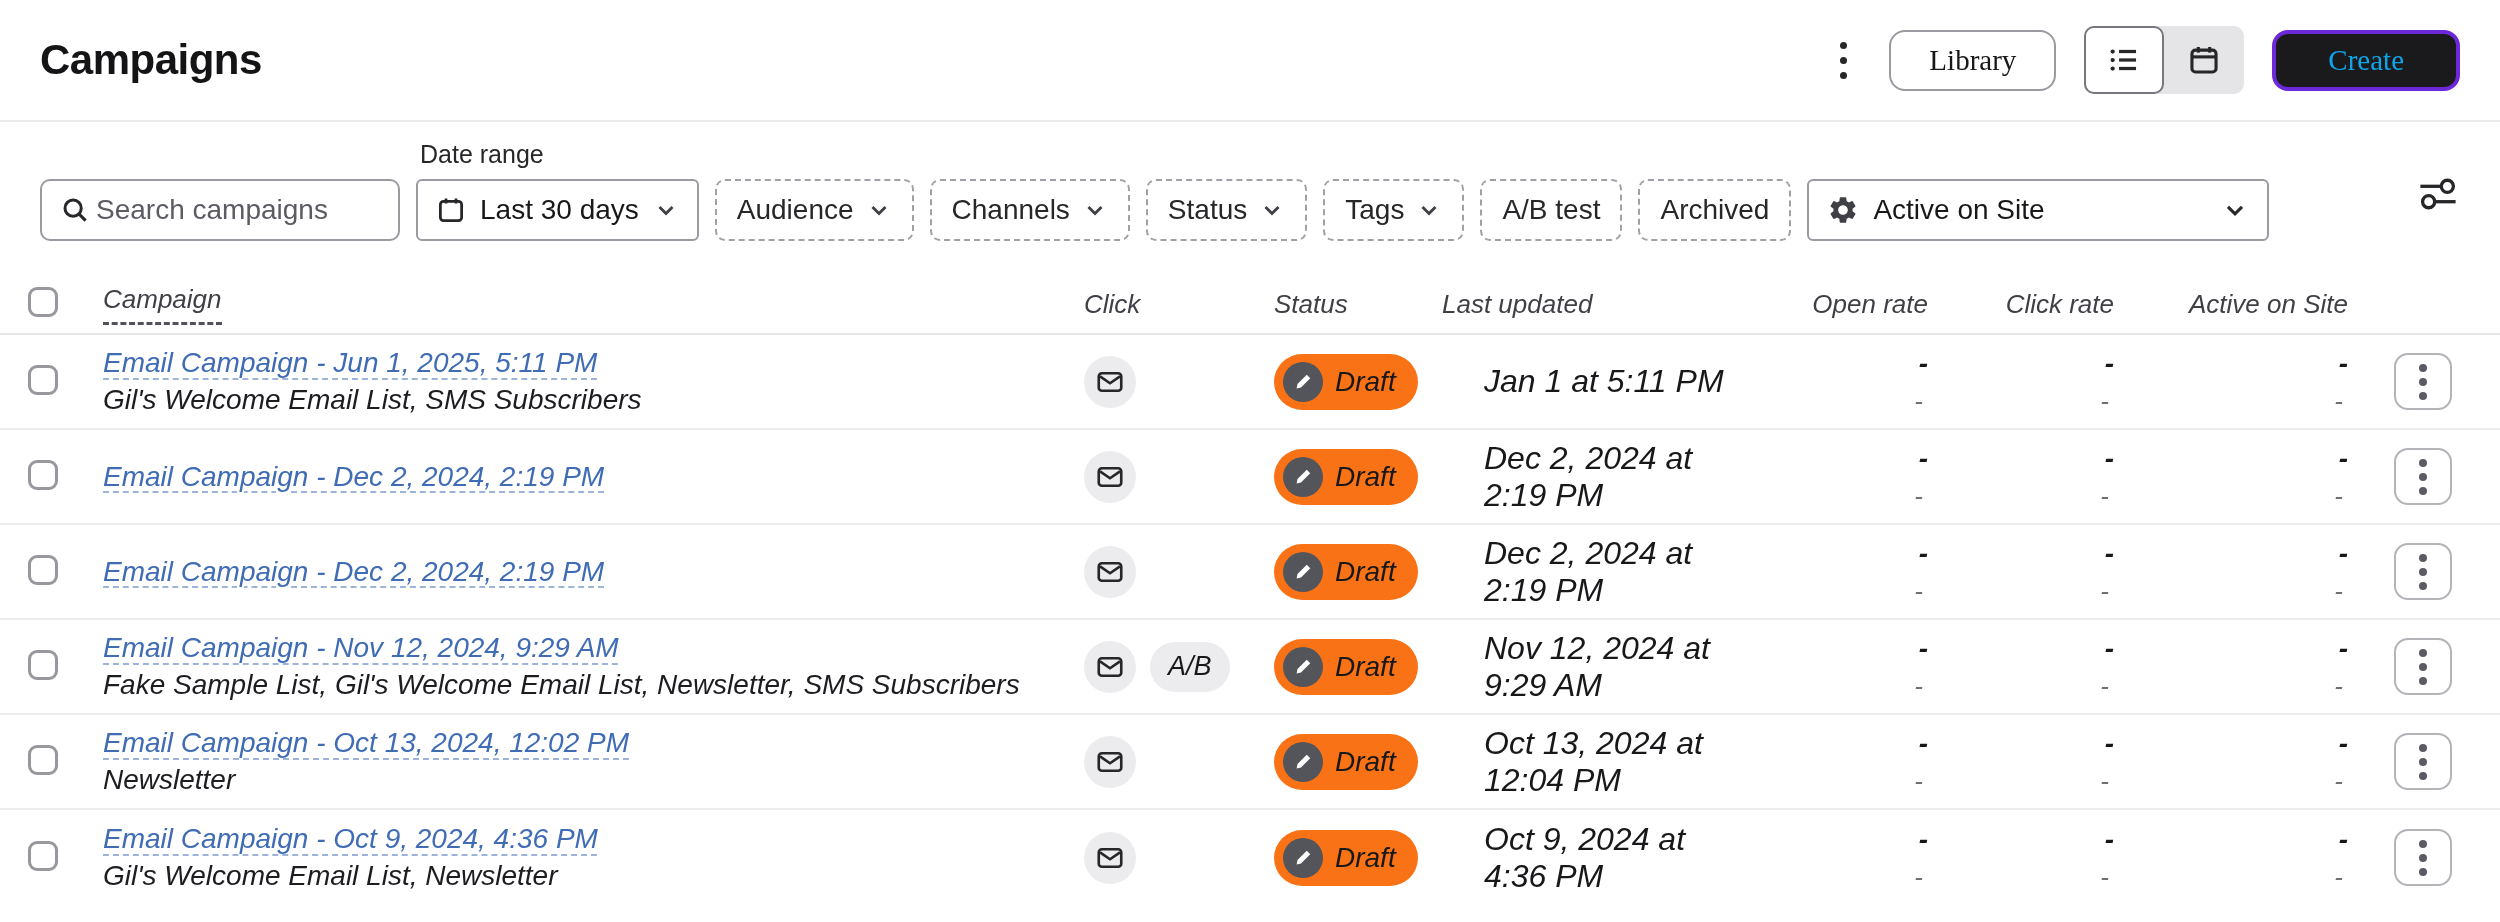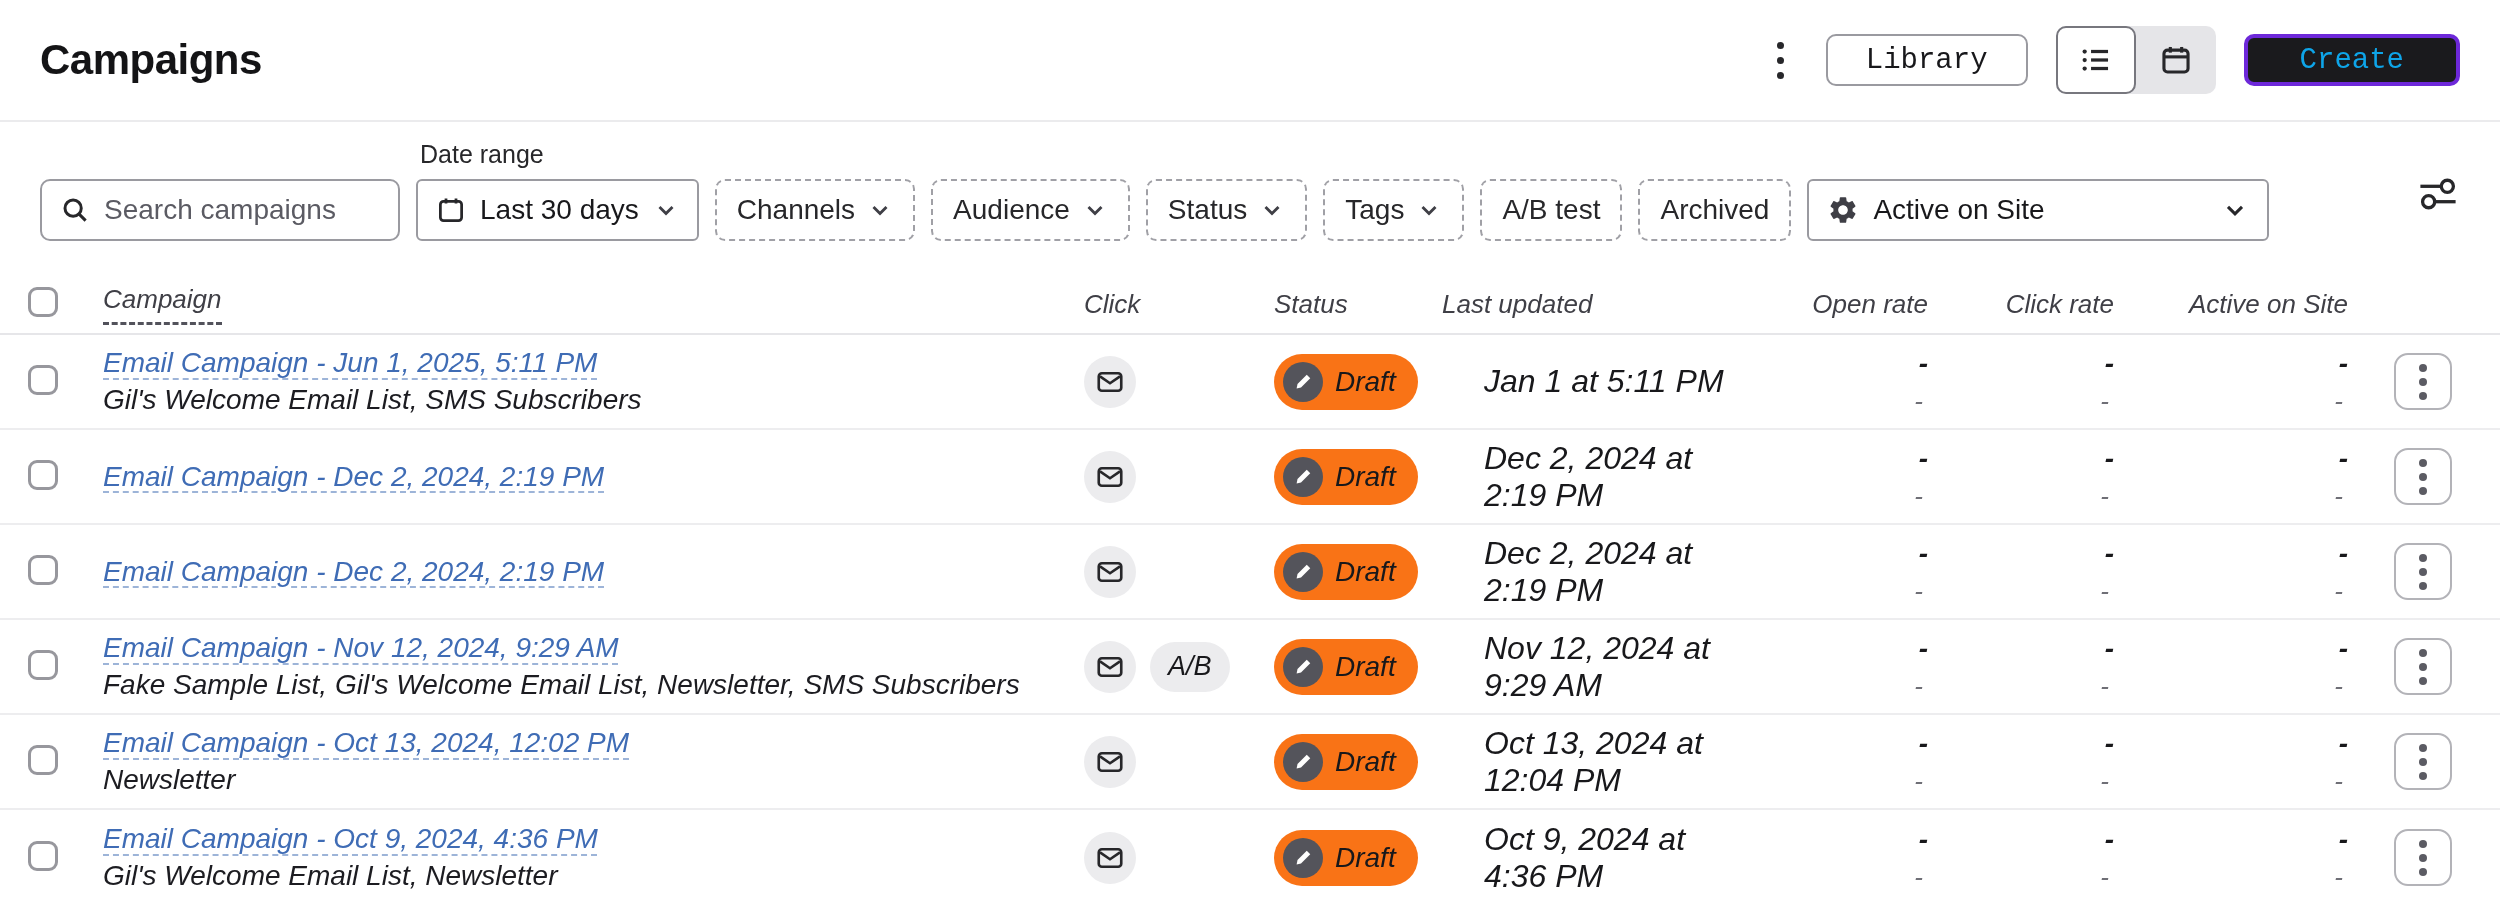--- a/index.html
+++ b/index.html
@@ -7,35 +7,35 @@
     font-family:"Liberation Sans","DejaVu Sans",sans-serif; color:#18181b; }
 
   
   .topbar { height:122px; display:flex; align-items:center; justify-content:space-between;
     padding:0 40px; border-bottom:2px solid #ebebed; }
   .topbar h1 { font-size:42px; font-weight:700; letter-spacing:-0.5px; color:#141416; }
   .topbar-actions { display:flex; align-items:center; gap:28px; }
   .icon-btn { background:none; border:none; cursor:pointer; display:flex; flex-direction:column;
     gap:8px; padding:10px 14px; align-items:center; }
   .icon-btn .dot { width:7px; height:7px; border-radius:50%; background:#27272a; }
-  .btn { height:52px; border-radius:10px; font-size:29px; cursor:pointer;
-    font-family:Liberation Mono, monospace; display:flex; align-items:center; }
+  .btn { height:61px; border-radius:16px; font-size:29px; cursor:pointer;
+    font-family:Liberation Serif, serif; display:flex; align-items:center; }
   .btn.secondary { background:#fff; border:2px solid #9a9aa0; color:#18181b; padding:0 38px; }
   .btn.primary { background:#1a1a1d; border:4px solid #6d28d9; color:#0ea5e9; padding:0 52px; }
   .view-toggle { display:flex; background:#e5e5e8; border-radius:10px; height:68px; }
   .seg { width:80px; border:none; background:transparent; border-radius:10px; cursor:pointer;
     display:flex; align-items:center; justify-content:center; }
   .seg.selected { background:#fff; border:2px solid #77777e; }
 
   
   .filters-wrap { padding:18px 40px 34px; }
   .filters { display:flex; align-items:flex-end; gap:16px; }
   .control-label { font-size:25px; color:#27272a; margin:0 0 10px 4px; }
   .search { width:360px; height:62px; border:2px solid #9a9aa0; border-radius:10px;
-    display:flex; align-items:center; gap:14px; padding:0 18px; background:#fff; }
+    display:flex; align-items:center; gap:6px; padding:0 18px; background:#fff; }
   .search input { border:none; outline:none; flex:1; font-size:28px; font-family:inherit;
     color:#18181b; background:transparent; min-width:0; }
   .search input::placeholder { color:#5b5b63; }
   .select { height:62px; border:2px solid #9a9aa0; border-radius:6px; background:#fff;
     display:flex; align-items:center; gap:14px; padding:0 18px; font-size:28px;
     font-family:inherit; color:#18181b; cursor:pointer; }
   .select .grow { flex:1; text-align:left; }
   .select.metric { width:462px; }
   .pill { height:62px; border:2px dashed #a0a0a6; border-radius:10px; background:#fff;
     display:flex; align-items:center; gap:12px; padding:0 20px; font-size:28px;
@@ -143,29 +143,29 @@
         <span>Last 30 days</span>
         <span>
           <svg width="26" height="26" viewBox="0 0 22 22" fill="none" stroke="#3f3f46" stroke-width="2.4">
               <polyline points="5.5,8.5 11,14 16.5,8.5"></polyline>
             </svg>
         </span>
       </button>
     </div>
 
     <button class="pill">
-      <span>Channels</span>
+      <span>Audience</span>
       <span>
         <svg width="26" height="26" viewBox="0 0 22 22" fill="none" stroke="#3f3f46" stroke-width="2.4">
             <polyline points="5.5,8.5 11,14 16.5,8.5"></polyline>
           </svg>
       </span>
     </button>
     <button class="pill">
-      <span>Audience</span>
+      <span>Channels</span>
       <span>
         <svg width="26" height="26" viewBox="0 0 22 22" fill="none" stroke="#3f3f46" stroke-width="2.4">
             <polyline points="5.5,8.5 11,14 16.5,8.5"></polyline>
           </svg>
       </span>
     </button>
     <button class="pill">
       <span>Status</span>
       <span>
         <svg width="26" height="26" viewBox="0 0 22 22" fill="none" stroke="#3f3f46" stroke-width="2.4">

